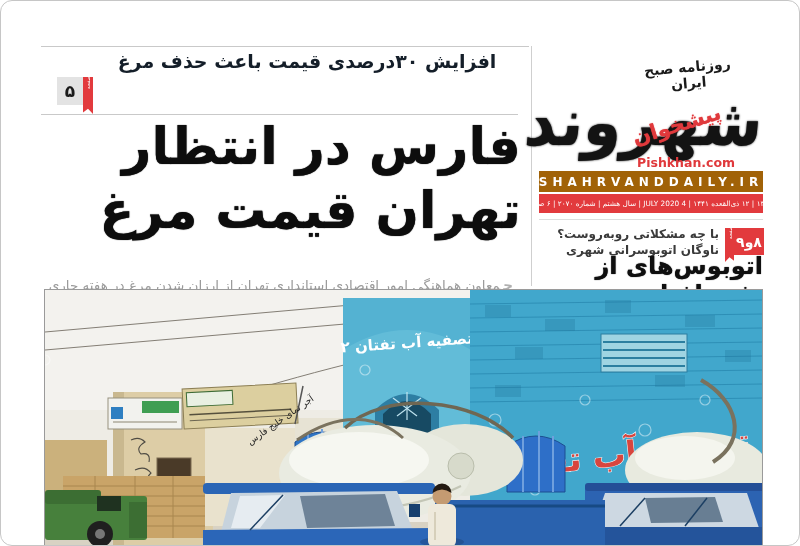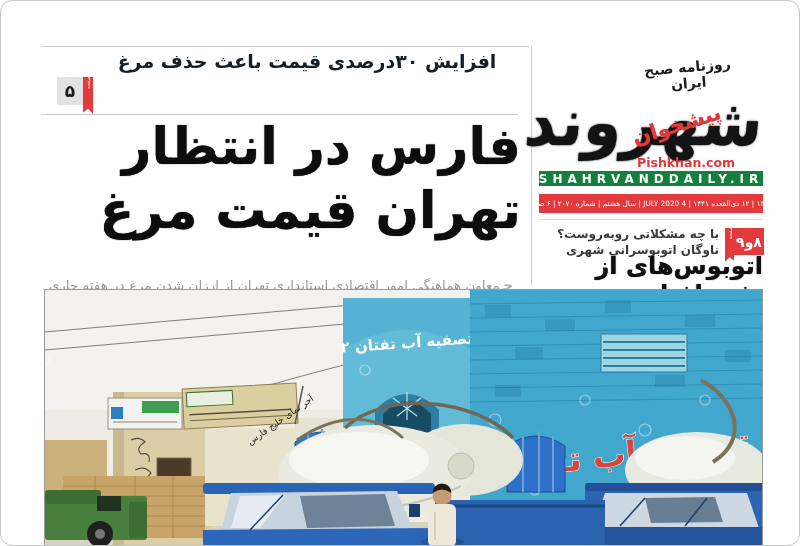--- a/index.html
+++ b/index.html
@@ -30,21 +30,21 @@
   .v-divider{position:absolute;left:530px;top:45px;width:1px;height:240px;background:#cfcfcf;}
   .masthead{position:absolute;left:538px;top:46px;width:224px;height:126px;}
   .tagline{position:absolute;left:94px;top:12px;width:110px;text-align:center;
            font-size:14px;font-weight:700;color:#1a1a1a;transform:rotate(-5deg);}
   .logo-text{position:absolute;left:0;top:26px;width:100%;text-align:center;color:#131313;
              font-size:62px;font-weight:900;line-height:100px;transform:skewX(-5deg) scaleY(1.05);
              text-shadow:0 0 2px #131313;}
   .stamp{position:absolute;left:92px;top:66px;color:#e0393c;font-size:21px;font-weight:900;
          transform:rotate(-17deg);text-shadow:0 0 1px #e0393c;}
   .stamp-domain{position:absolute;left:98px;top:108px;color:#e0393c;font-size:12.5px;font-weight:700;}
-  .site-bar{position:absolute;left:538px;top:170px;width:224px;height:15px;background:#15803d;
+  .site-bar{position:absolute;left:538px;top:170px;width:224px;height:21px;background:#a16207;
             color:#fff;font-size:12px;font-weight:700;letter-spacing:5px;display:flex;
             align-items:center;justify-content:center;white-space:nowrap;overflow:hidden;}
   .date-bar{position:absolute;left:538px;top:193px;width:224px;height:19px;background:#e23a3d;
             color:#fff;font-size:7.3px;display:flex;align-items:center;justify-content:center;
             white-space:nowrap;overflow:hidden;}
   .rule-right{left:538px;top:218px;width:224px;background:#ddd;}
   .sec-badge{position:absolute;left:724px;top:227px;display:flex;flex-direction:row-reverse;justify-content:flex-end;}
   .sec-badge .num{width:30px;height:27px;background:#e23a3d;color:#fff;font-weight:bold;
                   font-size:14px;display:flex;align-items:center;justify-content:center;}
   .sec-badge .rib{position:relative;width:9px;height:34px;background:#e23a3d;

